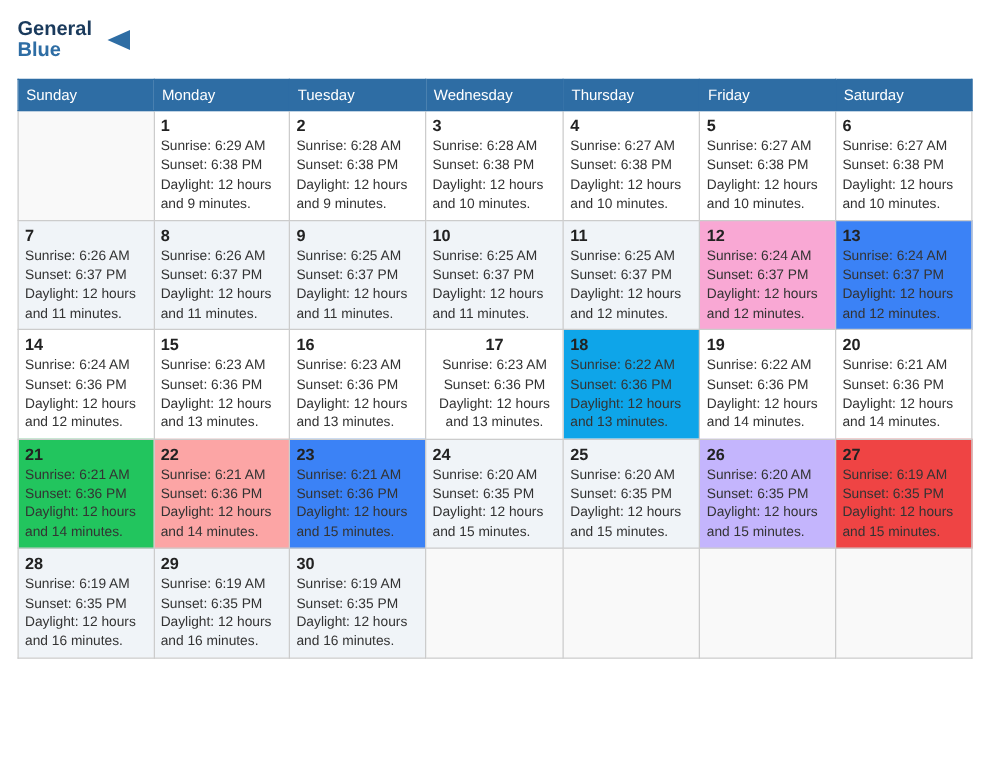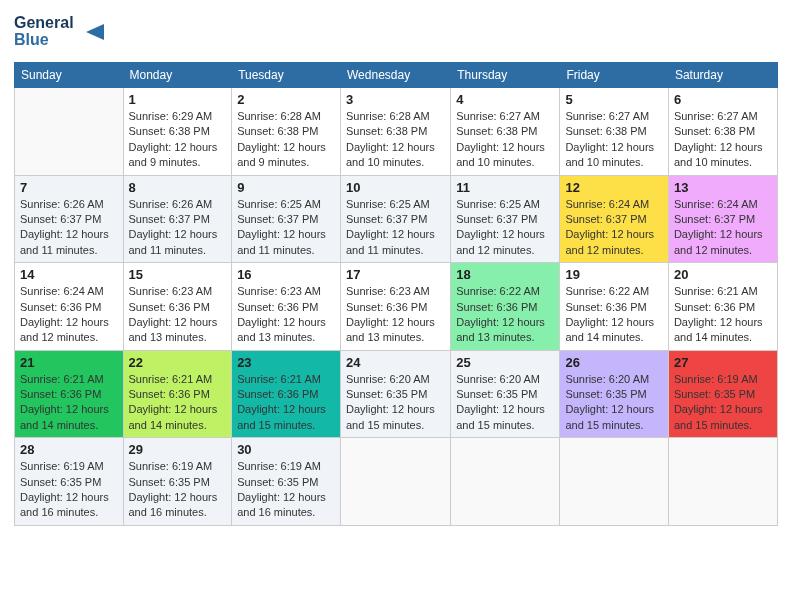--- a/index.html
+++ b/index.html
@@ -182,28 +182,28 @@
 Daylight: 12 hours
 and 11 minutes.</div>
           </td>
           <td style="background: rgb(240, 244, 248);">
             <span class="day-num">11</span>
             <div class="day-info" style="white-space: pre-line;">Sunrise: 6:25 AM
 Sunset: 6:37 PM
 Daylight: 12 hours
 and 12 minutes.</div>
           </td>
-          <td style="background: #fde047;">
+          <td style="background: #f9a8d4;">
             <span class="day-num">12</span>
             <div class="day-info" style="white-space: pre-line;">Sunrise: 6:24 AM
 Sunset: 6:37 PM
 Daylight: 12 hours
 and 12 minutes.</div>
           </td>
-          <td style="background: #f0abfc;">
+          <td style="background: #3b82f6;">
             <span class="day-num">13</span>
             <div class="day-info" style="white-space: pre-line;">Sunrise: 6:24 AM
 Sunset: 6:37 PM
 Daylight: 12 hours
 and 12 minutes.</div>
           </td>
         </tr>
         <tr>
           <td style="background: rgb(255, 255, 255);">
             <span class="day-num">14</span>
@@ -219,28 +219,28 @@
 Daylight: 12 hours
 and 13 minutes.</div>
           </td>
           <td style="background: rgb(255, 255, 255);">
             <span class="day-num">16</span>
             <div class="day-info" style="white-space: pre-line;">Sunrise: 6:23 AM
 Sunset: 6:36 PM
 Daylight: 12 hours
 and 13 minutes.</div>
           </td>
-          <td style="background: rgb(255, 255, 255);">
+          <td style="background: rgb(255, 255, 255); text-align: center;">
             <span class="day-num">17</span>
             <div class="day-info" style="white-space: pre-line;">Sunrise: 6:23 AM
 Sunset: 6:36 PM
 Daylight: 12 hours
 and 13 minutes.</div>
           </td>
-          <td style="background: #86efac;">
+          <td style="background: #0ea5e9;">
             <span class="day-num">18</span>
             <div class="day-info" style="white-space: pre-line;">Sunrise: 6:22 AM
 Sunset: 6:36 PM
 Daylight: 12 hours
 and 13 minutes.</div>
           </td>
           <td style="background: rgb(255, 255, 255);">
             <span class="day-num">19</span>
             <div class="day-info" style="white-space: pre-line;">Sunrise: 6:22 AM
 Sunset: 6:36 PM
@@ -256,28 +256,28 @@
           </td>
         </tr>
         <tr>
           <td style="background: #22c55e;">
             <span class="day-num">21</span>
             <div class="day-info" style="white-space: pre-line;">Sunrise: 6:21 AM
 Sunset: 6:36 PM
 Daylight: 12 hours
 and 14 minutes.</div>
           </td>
-          <td style="background: #bef264;">
+          <td style="background: #fca5a5;">
             <span class="day-num">22</span>
             <div class="day-info" style="white-space: pre-line;">Sunrise: 6:21 AM
 Sunset: 6:36 PM
 Daylight: 12 hours
 and 14 minutes.</div>
           </td>
-          <td style="background: #14b8a6;">
+          <td style="background: #3b82f6;">
             <span class="day-num">23</span>
             <div class="day-info" style="white-space: pre-line;">Sunrise: 6:21 AM
 Sunset: 6:36 PM
 Daylight: 12 hours
 and 15 minutes.</div>
           </td>
           <td style="background: rgb(240, 244, 248);">
             <span class="day-num">24</span>
             <div class="day-info" style="white-space: pre-line;">Sunrise: 6:20 AM
 Sunset: 6:35 PM

